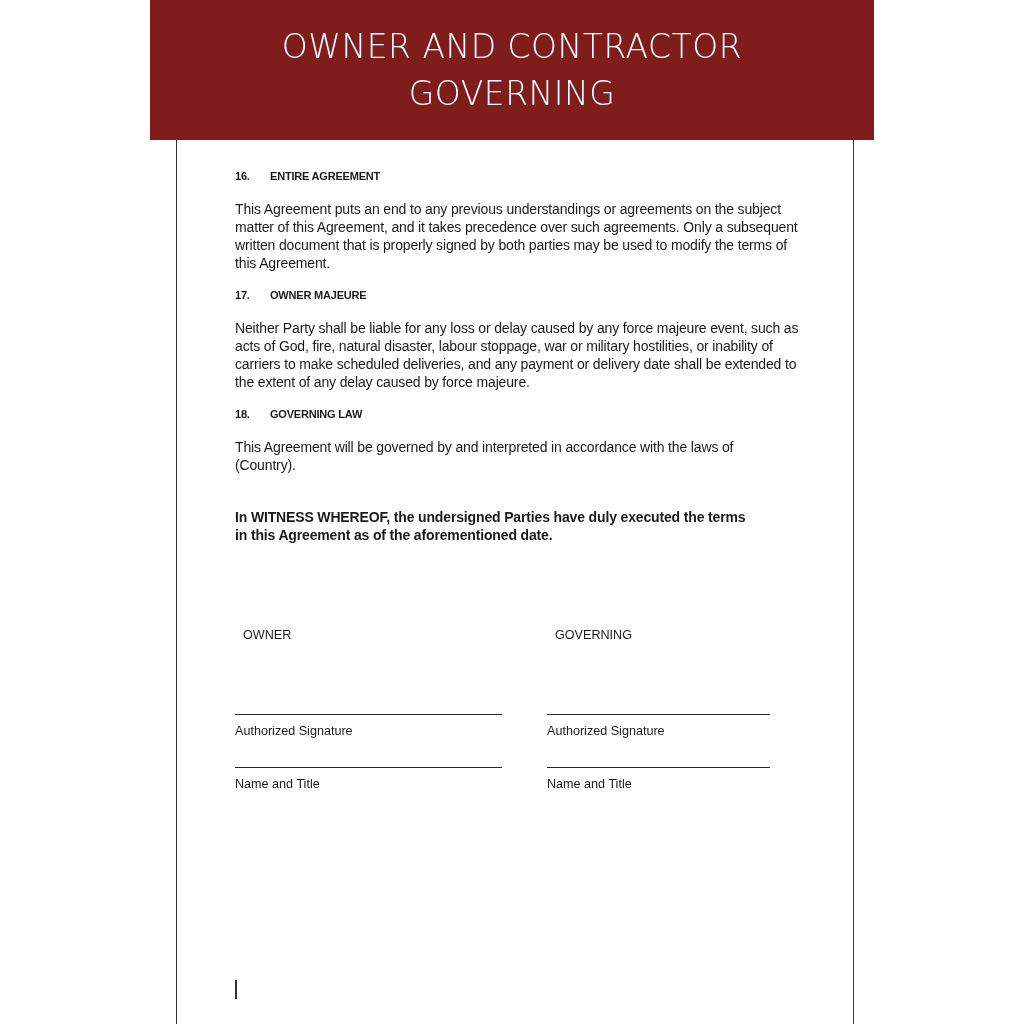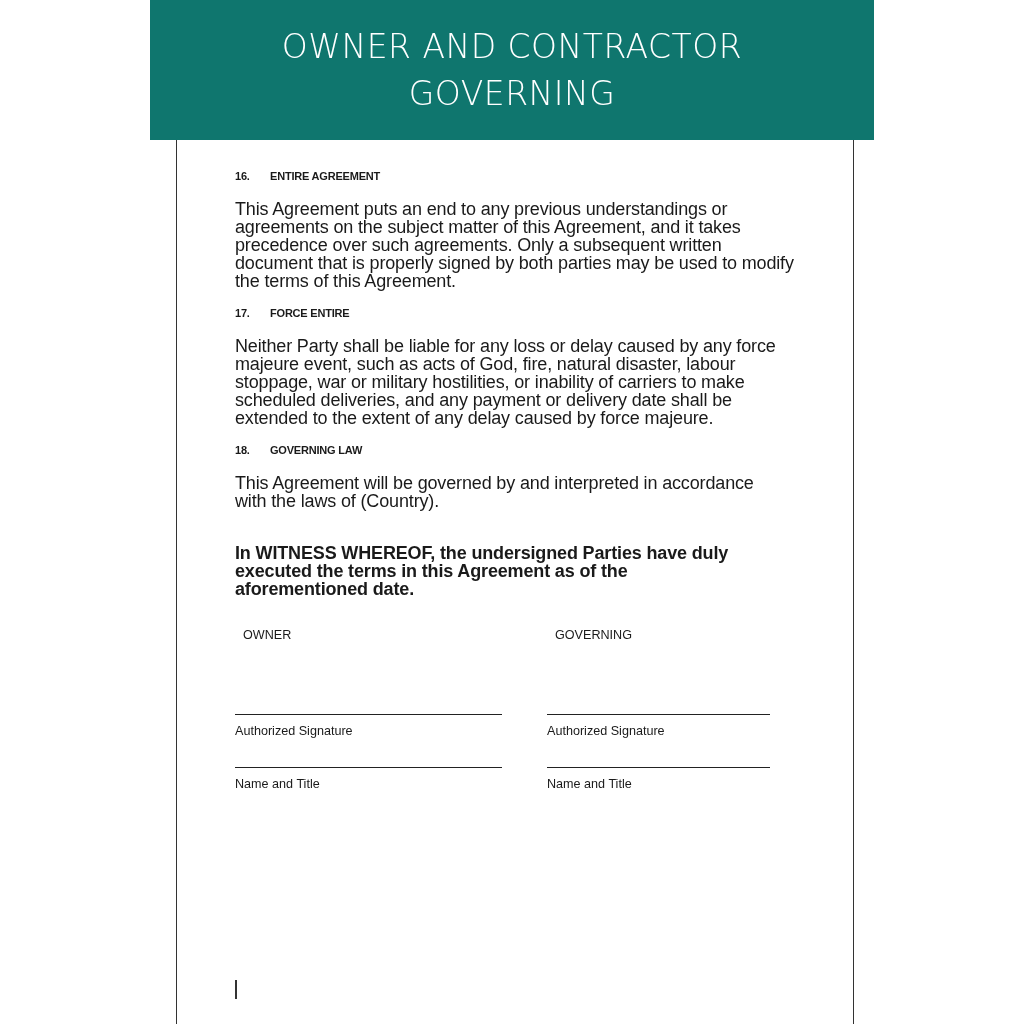--- a/index.html
+++ b/index.html
@@ -6,29 +6,29 @@
     body {
       width: 1024px; height: 1024px; background: #ffffff; position: relative; overflow: hidden;
       font-family: "Liberation Sans", sans-serif; color: #1a1a1a;
     }
     .page {
       position: absolute; left: 176px; top: 0; width: 676px; height: 1024px;
       border-left: 1.5px solid #333; border-right: 1.5px solid #333; background: #fff;
     }
     .banner {
       position: absolute; left: 150px; top: 0; width: 724px; height: 140px;
-      background: #0f766e; color: #ffffff; text-align: center;
+      background: #7f1d1d; color: #ffffff; text-align: center;
       display: flex; flex-direction: column; justify-content: center;
       font-family: "DejaVu Sans", sans-serif; font-weight: 200; font-size: 33px;
       letter-spacing: 0.5px; line-height: 47px; z-index: 2;
     }
     .content { position: absolute; left: 235px; top: 170px; width: 580px; font-size: 13px; }
     .heading { font-weight: bold; font-size: 11px; margin: 0 0 18px 0; letter-spacing: -0.2px; }
     .heading .num { display: inline-block; width: 35px; }
-    .para { line-height: 18px; margin: 0 16px 17px 0; font-size: 18px; letter-spacing: -0.15px; }
+    .para { line-height: 18px; margin: 0 16px 17px 0; font-size: 14px; letter-spacing: -0.15px; }
     .witness { margin-top: 34px; font-weight: bold; }
     .sig-block { position: absolute; top: 620px; font-size: 12.6px; }
     .sig-owner { left: 235px; width: 267px; }
     .sig-contractor { left: 547px; width: 223px; }
     .party { margin: 8px; height: 18px; }
     .sig-line { border-top: 1.3px solid #222; margin-top: 68px; }
     .sig-line2 { border-top: 1.3px solid #222; margin-top: 27px; }
     .sig-label { margin-top: 9px; height: 16px; }
     .cursor {
       position: absolute; left: 235px; top: 980px; width: 1.5px; height: 19px; background: #333;
@@ -43,21 +43,21 @@
   <div>OWNER AND CONTRACTOR</div>
   <div>GOVERNING</div>
 </div>
 
 <div class="content">
   <div>
     <p class="heading"><span class="num">16.</span><span>ENTIRE AGREEMENT</span></p>
     <p class="para">This Agreement puts an end to any previous understandings or agreements on the subject matter of this Agreement, and it takes precedence over such agreements. Only a subsequent written document that is properly signed by both parties may be used to modify the terms of this Agreement.</p>
   </div>
   <div>
-    <p class="heading"><span class="num">17.</span><span>FORCE ENTIRE</span></p>
+    <p class="heading"><span class="num">17.</span><span>OWNER MAJEURE</span></p>
     <p class="para">Neither Party shall be liable for any loss or delay caused by any force majeure event, such as acts of God, fire, natural disaster, labour stoppage, war or military hostilities, or inability of carriers to make scheduled deliveries, and any payment or delivery date shall be extended to the extent of any delay caused by force majeure.</p>
   </div>
   <div>
     <p class="heading"><span class="num">18.</span><span>GOVERNING LAW</span></p>
     <p class="para" style="width:520px">This Agreement will be governed by and interpreted in accordance with the laws of (Country).</p>
   </div>
   <p class="para witness" style="width:520px">In WITNESS WHEREOF, the undersigned Parties have duly executed the terms in this Agreement as of the aforementioned date.</p>
 </div>
 
 <div class="sig-block sig-owner">

